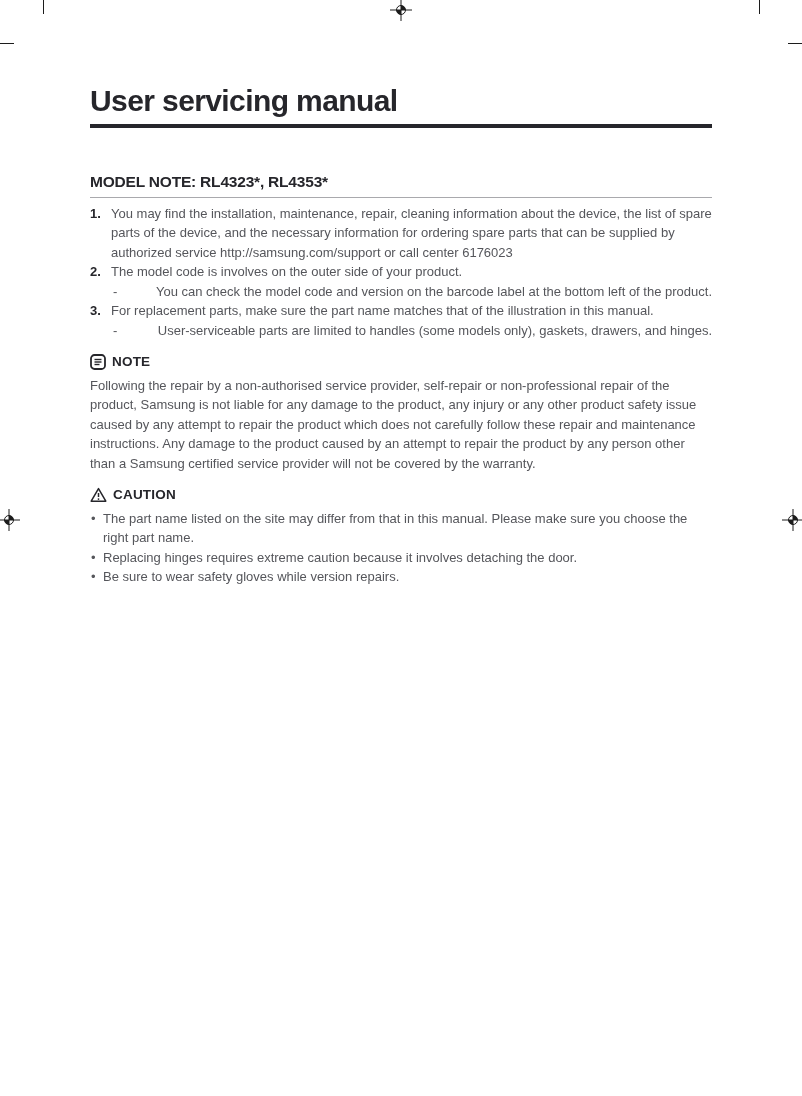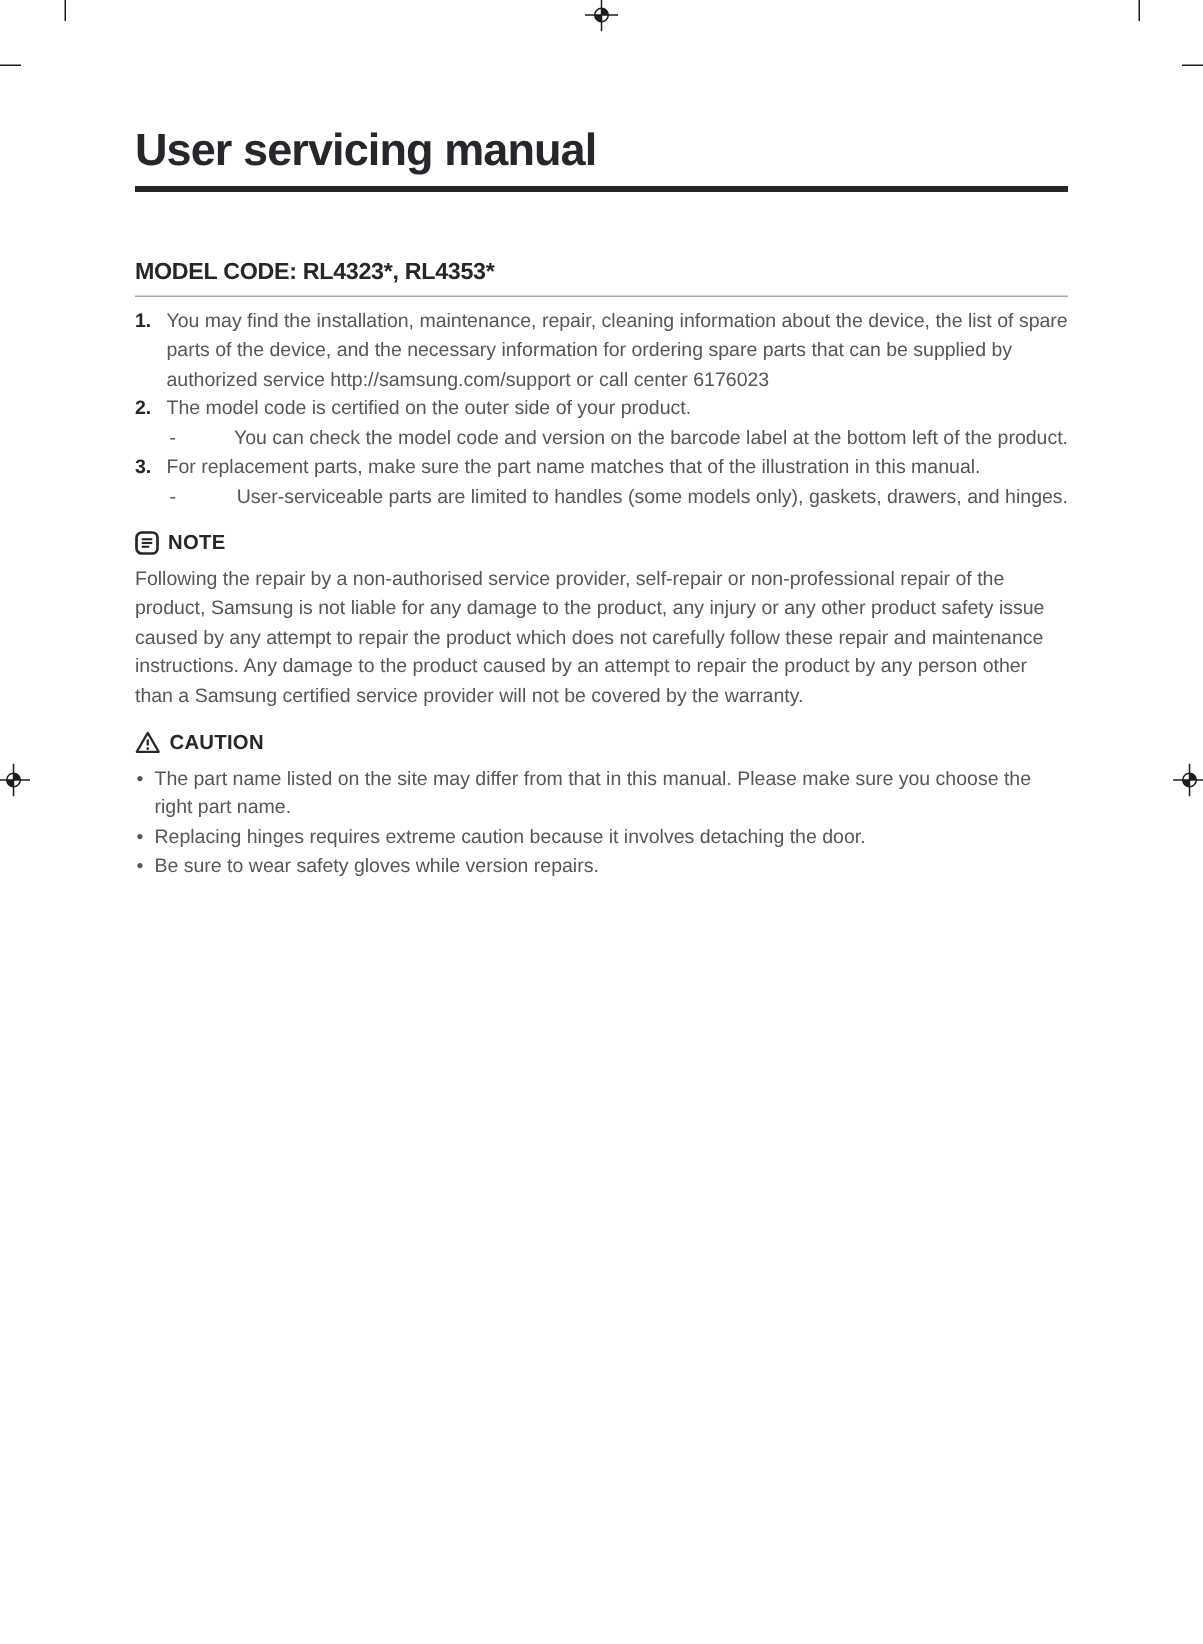--- a/index.html
+++ b/index.html
@@ -161,34 +161,34 @@
     <circle cx="11" cy="11" r="4.5" fill="none" stroke="#1c1c1c" stroke-width="1"></circle>
     <path d="M11 6.5 A4.5 4.5 0 0 1 15.5 11 L11 11 Z" fill="#1c1c1c"></path>
     <path d="M11 15.5 A4.5 4.5 0 0 1 6.5 11 L11 11 Z" fill="#1c1c1c"></path>
   </svg>
 
   <div class="content">
 
     <h1 class="doc-title">User servicing manual</h1>
     <div class="title-rule"></div>
 
-    <h2 class="section-heading">MODEL CODE: RL4323*, RL4353*</h2>
+    <h2 class="section-heading">MODEL NOTE: RL4323*, RL4353*</h2>
     <div class="section-rule"></div>
 
     <div class="steps">
 
       <div class="step">
         <span class="num">1.</span>
         <div class="step-body">You may find the installation, maintenance, repair, cleaning information about the device, the list of spare parts of the device, and the necessary information for ordering spare parts that can be supplied by authorized service http://samsung.com/support or call center 6176023</div>
       </div>
 
       <div class="step">
         <span class="num">2.</span>
         <div class="step-body">
-          <div>The model code is certified on the outer side of your product.</div>
+          <div>The model code is involves on the outer side of your product.</div>
           <div class="substep">
             <span class="dash">-</span>
             <div class="sub-text">You can check the model code and version on the barcode label at the bottom left of the product.</div>
           </div>
         </div>
       </div>
 
       <div class="step">
         <span class="num">3.</span>
         <div class="step-body">

